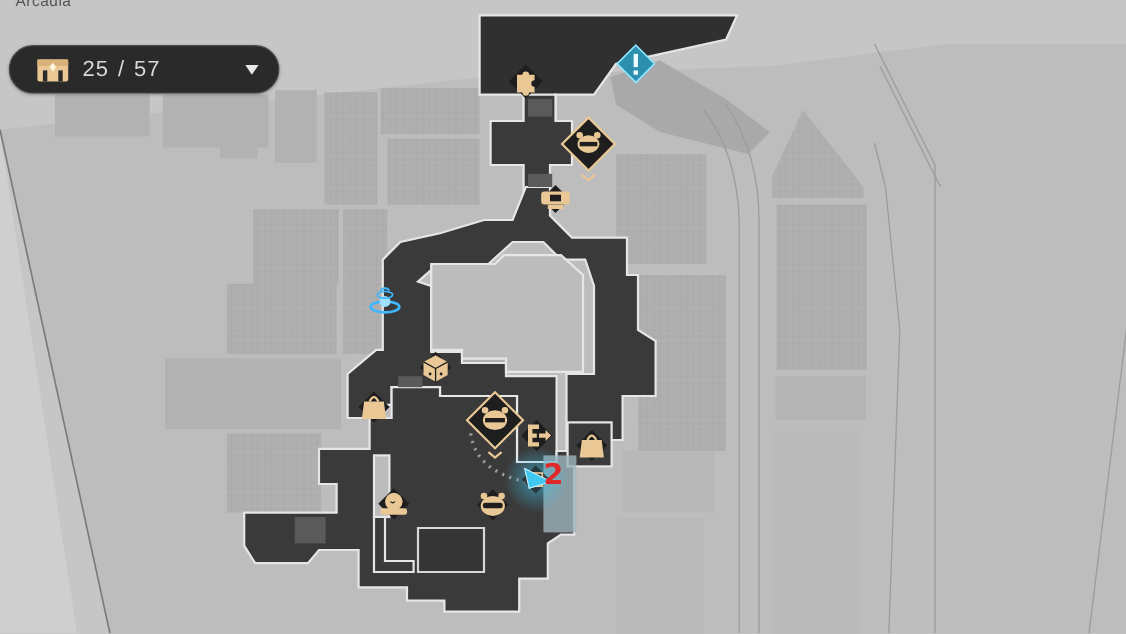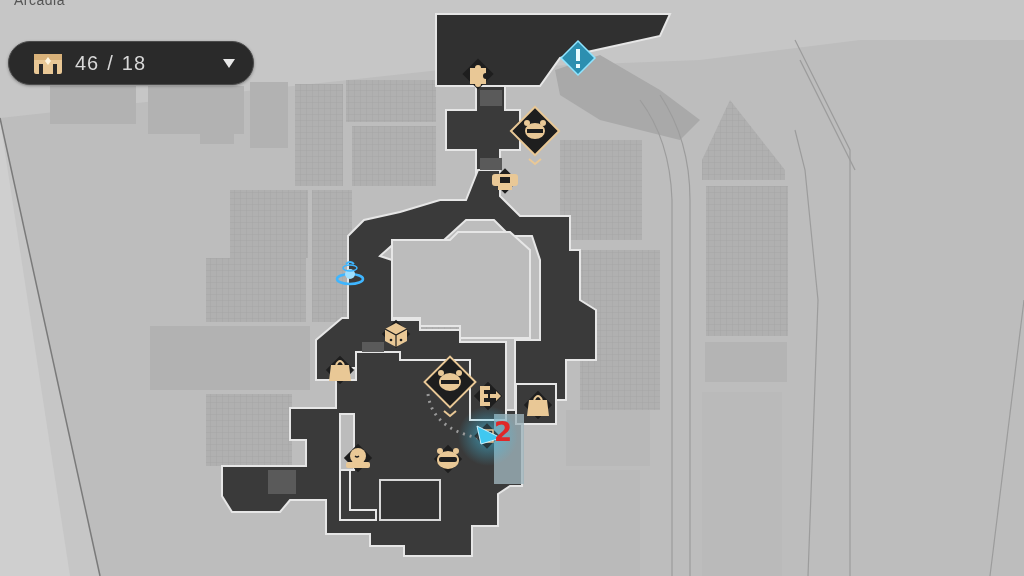--- a/index.html
+++ b/index.html
@@ -192,15 +192,15 @@
 <div class="chest-counter">
   <span class="chest-icon">
     <svg width="34" height="30" viewBox="0 0 34 30">
       <rect x="3" y="6" width="28" height="20" rx="2" fill="#e9c896"></rect>
       <rect x="3" y="6" width="28" height="6" fill="#d9b27a"></rect>
       <rect x="8" y="16" width="4" height="10" fill="#2a2a2a"></rect>
       <rect x="22" y="16" width="4" height="10" fill="#2a2a2a"></rect>
       <path d="M17 9 L20 13 L17 17 L14 13 Z" fill="#fff6e0"></path>
     </svg>
   </span>
-  <span class="chest-count"><span>46</span><span class="sep">/</span><span>18</span></span>
+  <span class="chest-count"><span>25</span><span class="sep">/</span><span>57</span></span>
   <span class="dropdown-arrow"></span>
 </div>
 
 </body></html>

